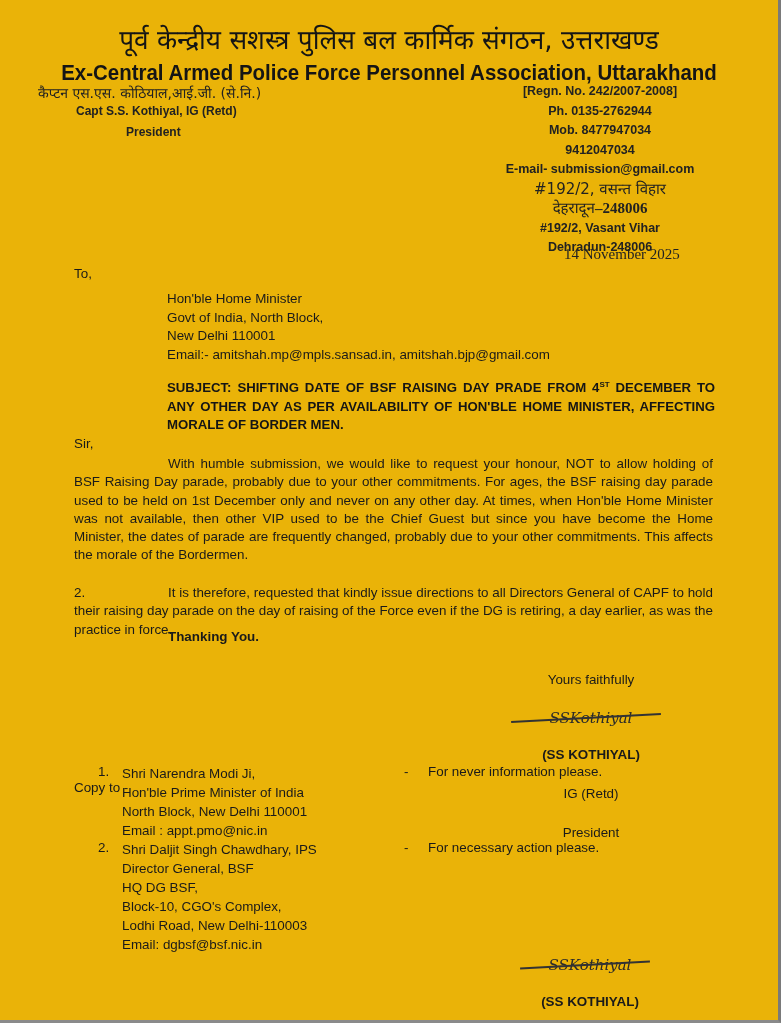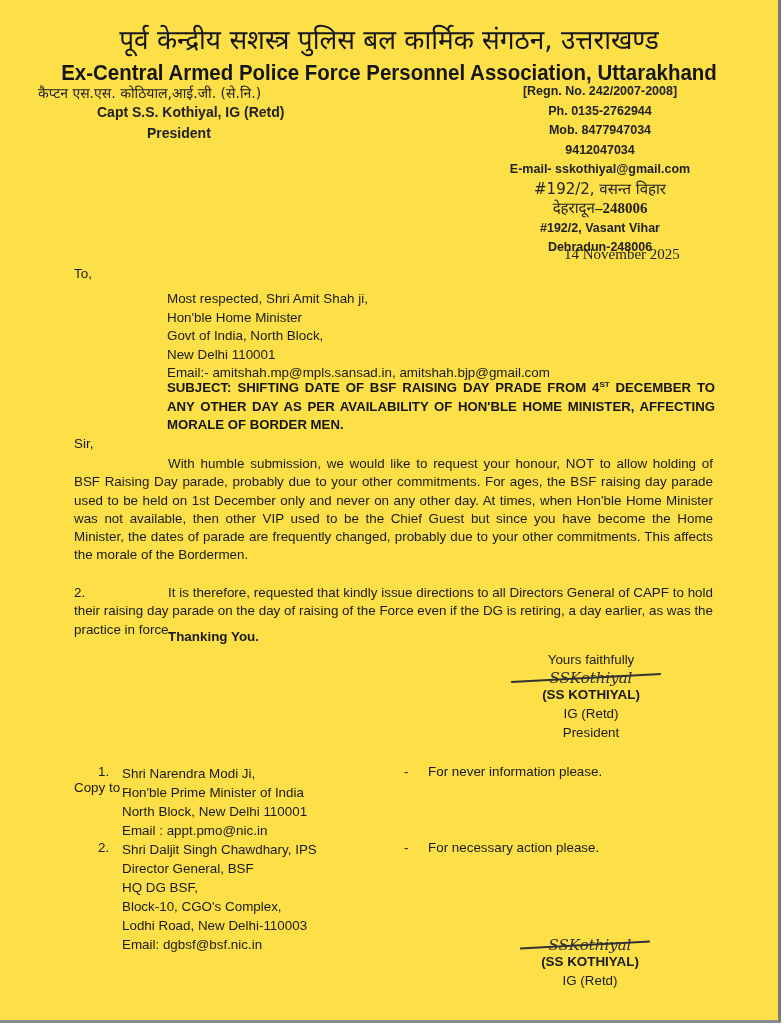--- a/index.html
+++ b/index.html
@@ -1,69 +1,68 @@
 <!DOCTYPE html>
 <html><head>
 <meta charset="utf-8">
 <style>
   html, body { margin: 0; padding: 0; background: #ffffff; }
   body { width: 784px; height: 1024px; position: relative; overflow: hidden; font-family: "Liberation Sans", "DejaVu Sans", sans-serif; color: #111; }
-  .page { position: absolute; left: 0; top: 0; width: 778px; height: 1020px; background: #fde047; border-right: 3px solid #7a7a7a; border-bottom: 3px solid #8a8a8a; box-sizing: content-box; }
+  .page { position: absolute; left: 0; top: 0; width: 778px; height: 1020px; background: #eab308; border-right: 3px solid #7a7a7a; border-bottom: 3px solid #8a8a8a; box-sizing: content-box; }
   .abs { position: absolute; white-space: nowrap; }
   .hindi-title { left: 0; width: 778px; top: 20px; text-align: center; font-family: "DejaVu Sans", sans-serif; font-size: 27px; letter-spacing: 0px; color: #151515; transform: scaleX(0.97); }
   .eng-title { left: 0; width: 778px; top: 60px; text-align: center; font-weight: bold; font-size: 22px; color: #151515; transform: scaleX(0.93); }
   .hindi-name { left: 38px; top: 83px; font-family: "DejaVu Sans", sans-serif; font-size: 14px; color: #222; text-align: center; }
-  .lh-left { font-weight: bold; font-size: 14px; color: #222; margin-left: 21px; }
+  .lh-left { font-weight: bold; font-size: 12px; color: #222; }
   .lh-right { font-weight: bold; font-size: 12.5px; color: #222; text-align: center; }
   .right-col { position: absolute; left: 500px; width: 200px; top: 82px; text-align: center; }
   .right-col div { line-height: 19.5px; }
   .hindi-addr { font-family: "DejaVu Sans", sans-serif; font-size: 15px; font-weight: normal; }
   .hindi-addr b { font-family: Liberation Serif, serif; font-weight: bold; }
   .date { font-family: "Liberation Serif", serif; font-size: 15px; font-weight: normal; color: #222; }
   .body-text { font-family: "Liberation Sans", sans-serif; font-size: 13.4px; color: #1a1a1a; }
   .addr-block { position: absolute; left: 167px; top: 290px; }
   .addr-block div { line-height: 18.5px; }
   .subject { position: absolute; left: 167px; top: 376px; width: 548px; font-weight: bold; font-size: 13.2px; line-height: 18.5px; text-align: justify; color: #151515; }
   .subject sup { font-size: 8px; }
   .para { position: absolute; left: 74px; width: 639px; text-align: justify; line-height: 18.3px; }
   .para .indent { display: inline-block; width: 94px; }
   .para .num { display: inline-block; width: 94px; }
   .sig-block { position: absolute; text-align: center; width: 200px; }
-  .sig-block div { line-height: 19px; }
+  .sig-block div { line-height: 19px; margin-top: 20px; }
   .signature { font-family: "DejaVu Serif", serif; font-style: italic; font-size: 15px; color: #2a2a2a; height: 16px; position: relative; }
   .strike-line { position: absolute; height: 1.5px; background: #333; transform: rotate(-3deg); }
 </style>
 </head>
 <body>
 
 <div class="page">
 
   <div class="abs hindi-title">पूर्व केन्द्रीय सशस्त्र पुलिस बल कार्मिक संगठन, उत्तराखण्ड</div>
   <div class="abs eng-title">Ex-Central Armed Police Force Personnel Association, Uttarakhand</div>
 
   <div class="abs hindi-name">कैप्टन एस.एस. कोठियाल,आई.जी. (से.नि.)</div>
   <div class="abs lh-left" style="left:76px; top:104px;">Capt S.S. Kothiyal, IG (Retd)</div>
   <div class="abs lh-left" style="left:126px; top:125px;">President</div>
 
   <div class="right-col lh-right">
     <div>[Regn. No. 242/2007-2008]</div>
     <div>Ph. 0135-2762944</div>
     <div>Mob. 8477947034</div>
     <div>9412047034</div>
-    <div>E-mail- sskothiyal@gmail.com</div>
+    <div>E-mail- submission@gmail.com</div>
     <div class="hindi-addr">#192/2, वसन्त  विहार</div>
     <div class="hindi-addr"><span>देहरादून</span><b>–248006</b></div>
     <div>#192/2, Vasant Vihar</div>
     <div>Dehradun-248006</div>
   </div>
   <div class="abs date" style="left:564px; top:246px;">14 November 2025</div>
 
   <div class="abs body-text" style="left:74px; top:266px;">To,</div>
   <div class="addr-block body-text">
-    <div>Most respected, Shri Amit Shah ji,</div>
     <div>Hon'ble Home Minister</div>
     <div>Govt of India, North Block,</div>
     <div>New Delhi 110001</div>
     <div>Email:- amitshah.mp@mpls.sansad.in, amitshah.bjp@gmail.com</div>
   </div>
 
   <div class="subject"><span>SUBJECT: SHIFTING DATE OF BSF RAISING DAY PRADE FROM 4</span><sup>ST</sup><span> DECEMBER TO ANY OTHER DAY AS PER AVAILABILITY OF HON'BLE HOME MINISTER, AFFECTING MORALE OF BORDER MEN.</span></div>
 
   <div class="abs body-text" style="left:74px; top:436px;">Sir,</div>
   <div class="para body-text" style="top:455px;"><span class="indent"></span><span>With humble submission, we would like to request your honour, NOT to allow holding of BSF Raising Day parade, probably due to your other commitments. For ages, the BSF raising day parade used to be held on 1st December only and never on any other day. At times, when Hon'ble Home Minister was not available, then other VIP used to be the Chief Guest but since you have become the Home Minister, the dates of parade are frequently changed, probably due to your other commitments. This affects the morale of the Bordermen.</span></div>

